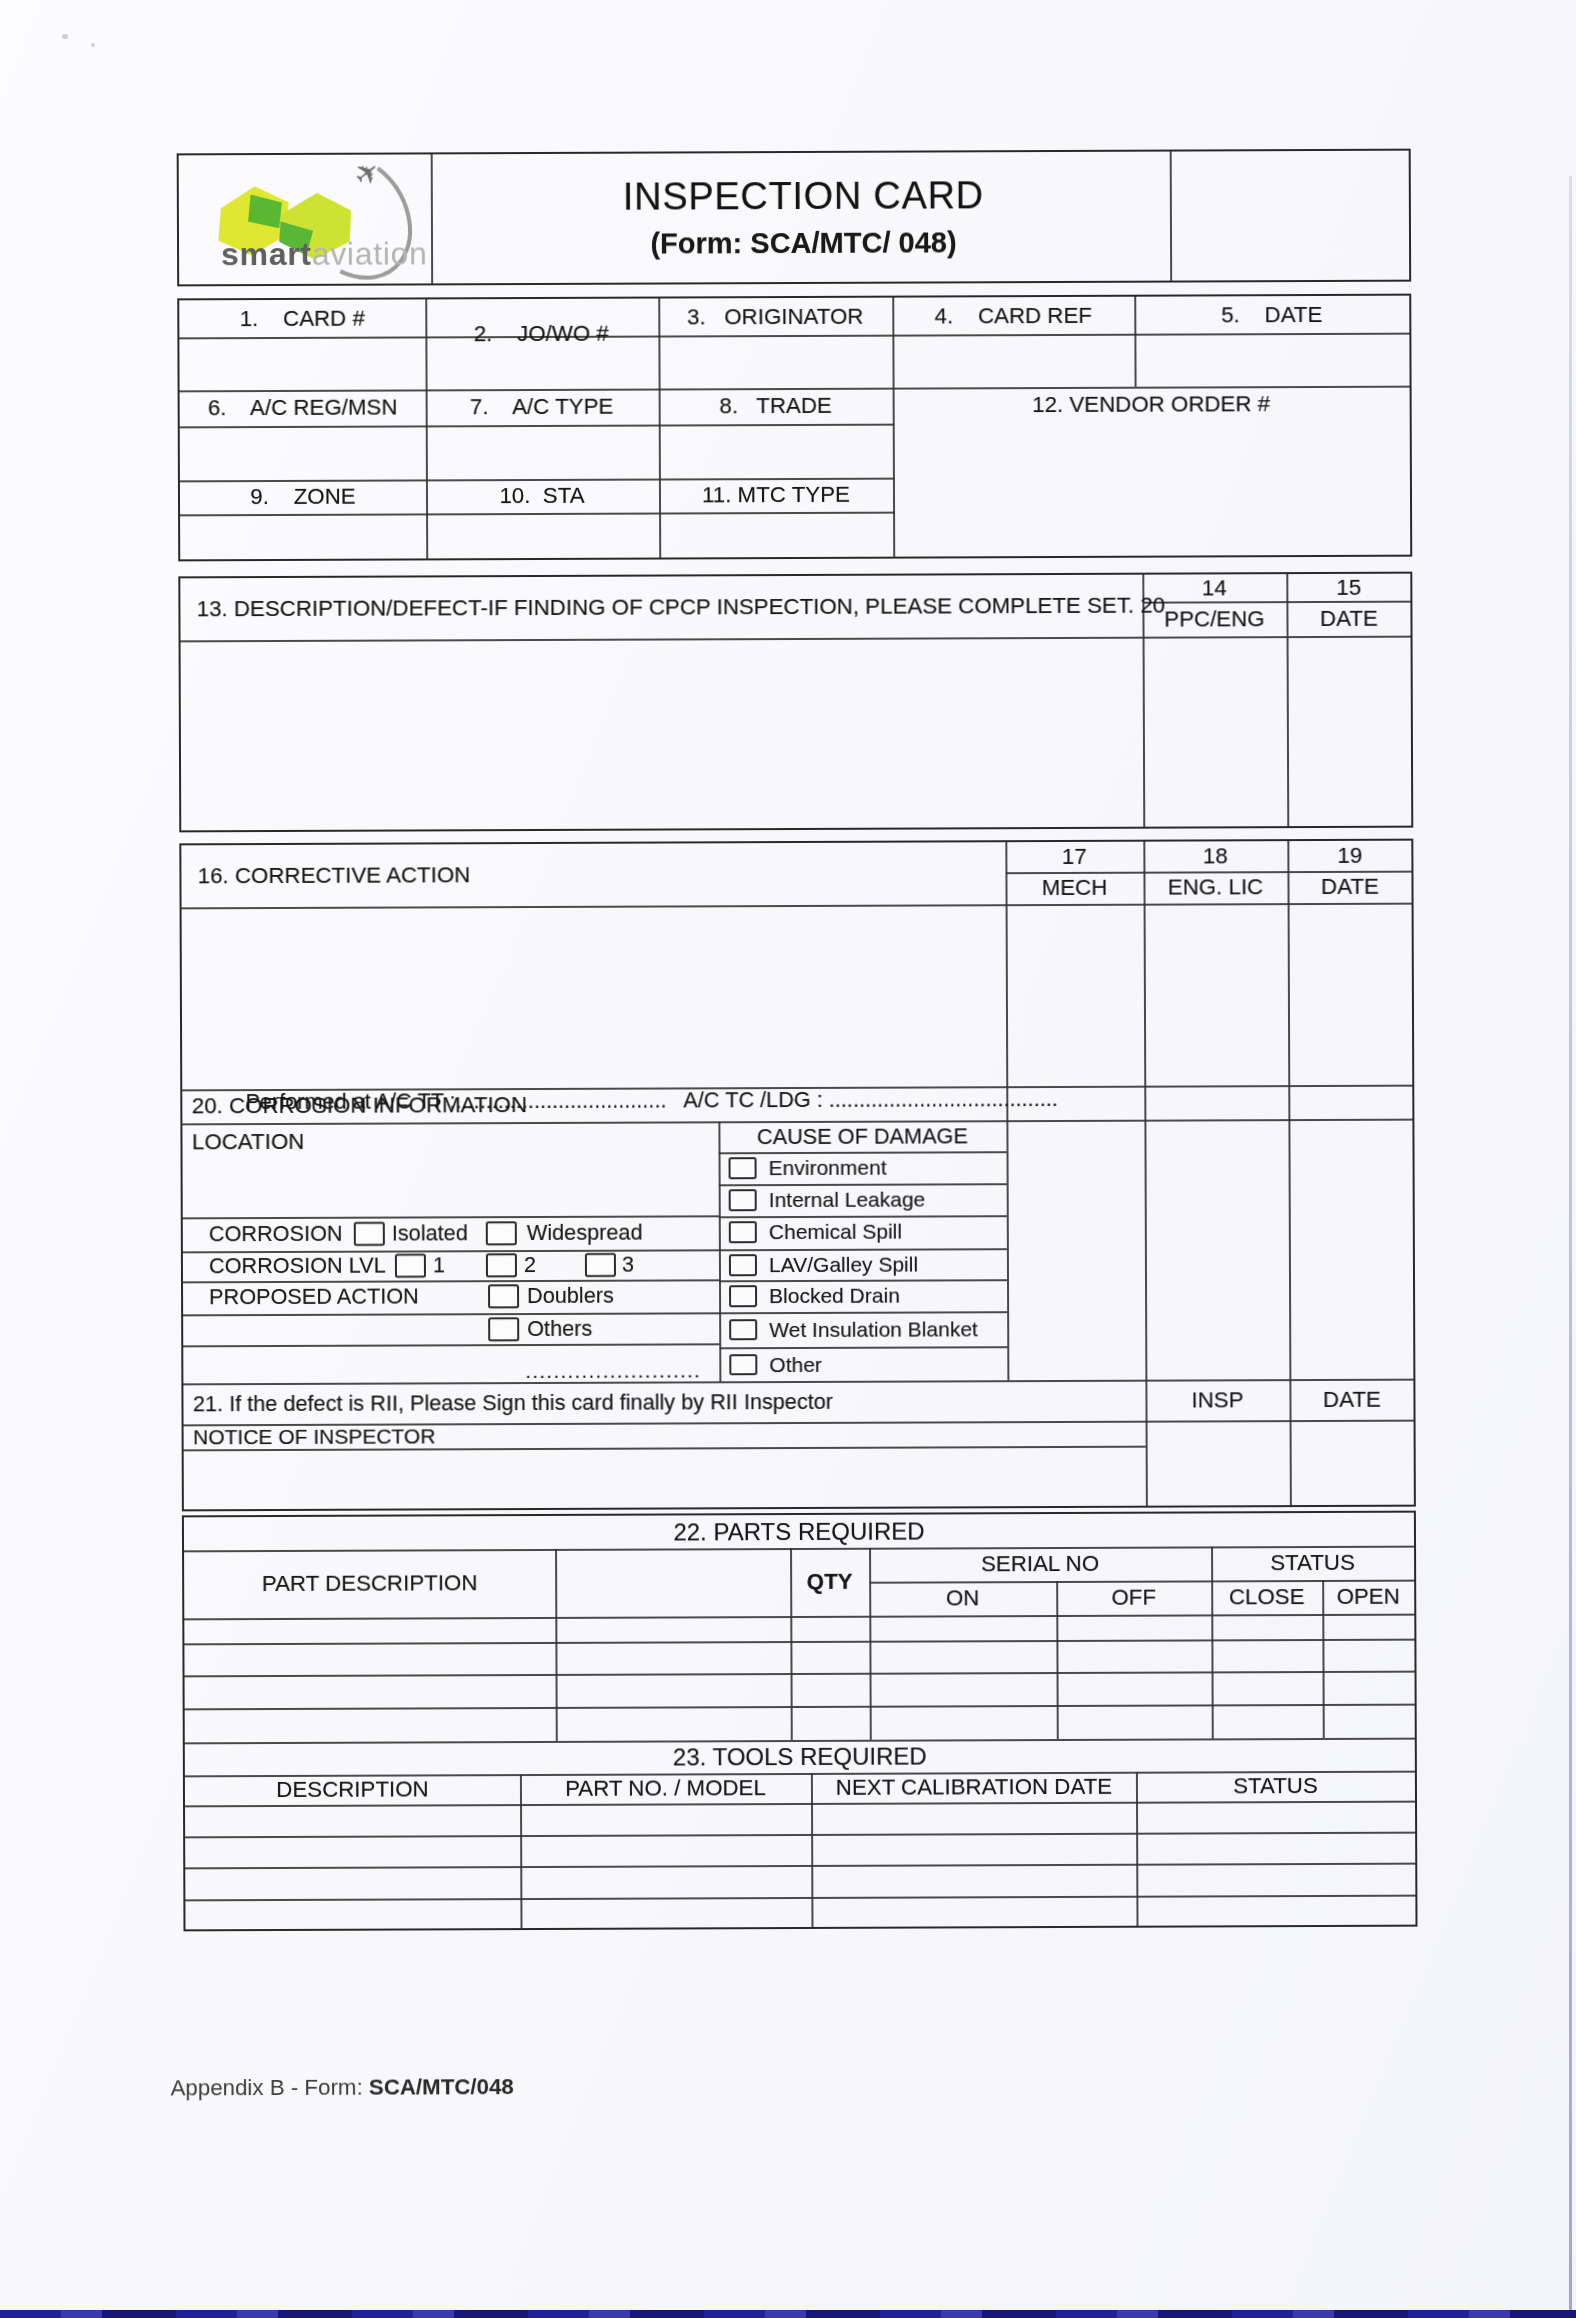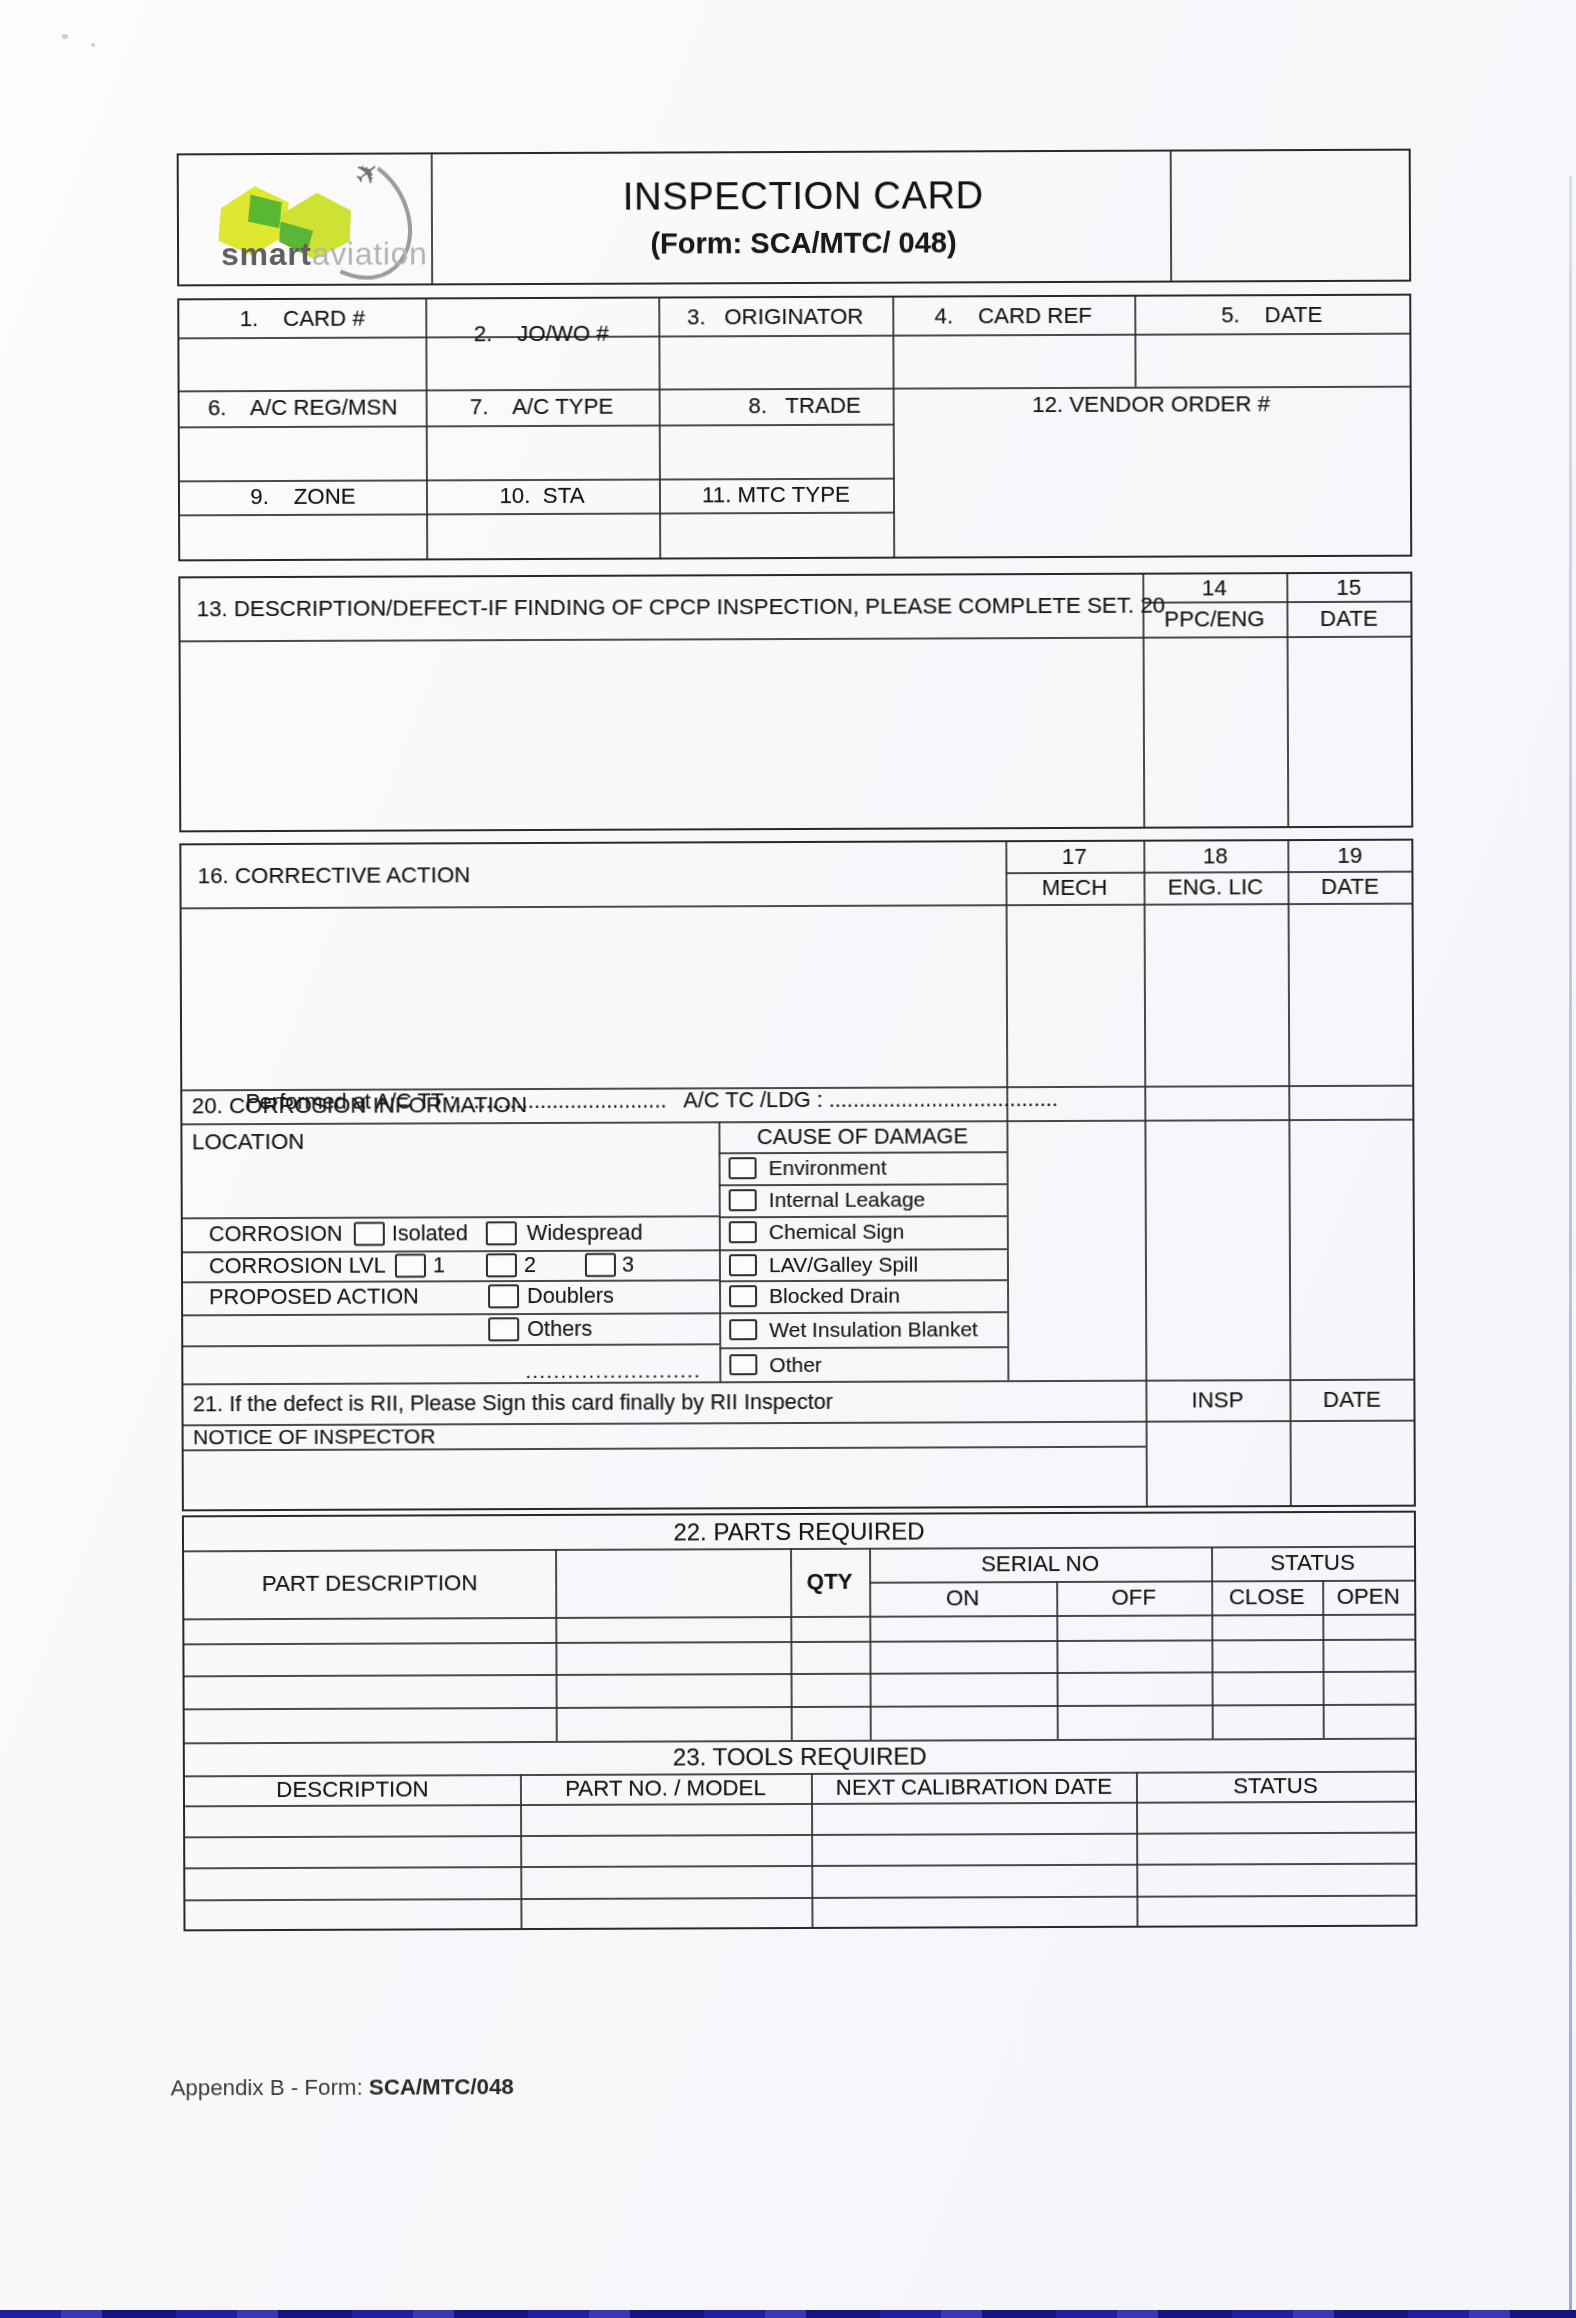--- a/index.html
+++ b/index.html
@@ -97,21 +97,21 @@
     <div class="ct" style="left:955px;top:0;width:275px;height:37px;">5.    DATE</div>
 
     <div class="field" style="left:0;top:37px;width:246px;height:53px;"></div>
     <div class="field" style="left:246px;top:37px;width:232px;height:53px;"></div>
     <div class="field" style="left:479px;top:37px;width:234px;height:53px;"></div>
     <div class="field" style="left:713px;top:37px;width:242px;height:53px;"></div>
     <div class="field" style="left:955px;top:37px;width:275px;height:53px;"></div>
 
     <div class="ct" style="left:0;top:90px;width:246px;height:36px;">6.    A/C REG/MSN</div>
     <div class="ct" style="left:246px;top:90px;width:232px;height:36px;">7.    A/C TYPE</div>
-    <div class="ct" style="left:479px;top:90px;width:234px;height:36px;margin-left:29px;">8.   TRADE</div>
+    <div class="ct" style="left:479px;top:90px;width:234px;height:36px;">8.   TRADE</div>
     <div class="ct" style="left:713px;top:90px;width:517px;height:36px;">12. VENDOR ORDER #</div>
     <div class="field" style="left:713px;top:126px;width:517px;height:133px;"></div>
 
     <div class="ct" style="left:0;top:180px;width:246px;height:34px;">9.    ZONE</div>
     <div class="ct" style="left:246px;top:180px;width:232px;height:34px;">10.  STA</div>
     <div class="ct" style="left:479px;top:180px;width:234px;height:34px;">11. MTC TYPE</div>
     <div class="field" style="left:0;top:214px;width:246px;height:45px;"></div>
     <div class="field" style="left:246px;top:214px;width:232px;height:45px;"></div>
     <div class="field" style="left:479px;top:214px;width:234px;height:45px;"></div>
   </div>
@@ -170,21 +170,21 @@
         <span class="tx">Environment</span>
       </div>
     <div class="hl" style="left:536px;top:341px;width:288px;"></div>
     <div class="causerow" style="top:341px;height:32px;">
         <span class="cb"></span>
         <span class="tx">Internal Leakage</span>
       </div>
     <div class="hl" style="left:536px;top:373px;width:288px;"></div>
     <div class="causerow" style="top:373px;height:32.5px;">
         <span class="cb"></span>
-        <span class="tx">Chemical Sign</span>
+        <span class="tx">Chemical Spill</span>
       </div>
     <div class="hl" style="left:536px;top:406px;width:288px;"></div>
     <div class="causerow" style="top:406px;height:32px;">
         <span class="cb"></span>
         <span class="tx">LAV/Galley Spill</span>
       </div>
     <div class="hl" style="left:536px;top:437px;width:288px;"></div>
     <div class="causerow" style="top:437px;height:32px;">
         <span class="cb"></span>
         <span class="tx">Blocked Drain</span>

